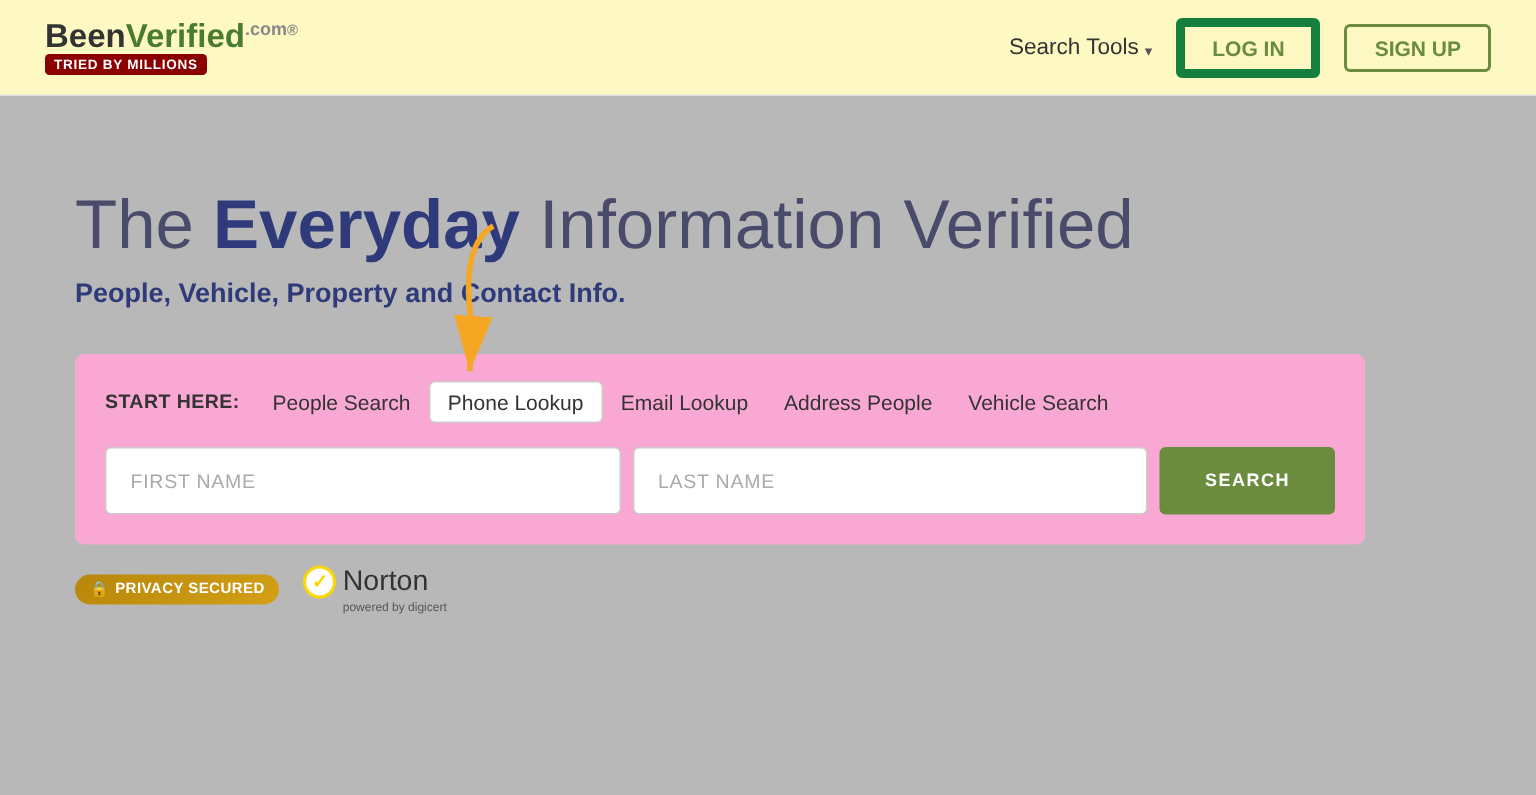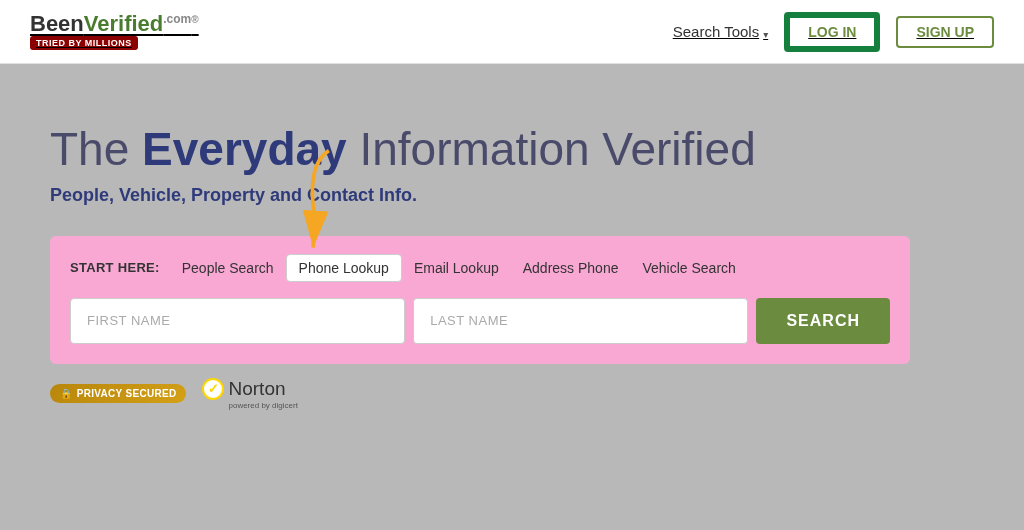--- a/index.html
+++ b/index.html
@@ -7,28 +7,27 @@
     body {
       font-family: -apple-system, BlinkMacSystemFont, 'Segoe UI', Arial, sans-serif;
       background-color: #b8b8b8;
       min-height: 530px;
       width: 1024px;
       overflow: hidden;
     }
 
     
     .header {
-      background-color: #ffffff;
+      background-color: #fef9c3;
       display: flex;
       align-items: center;
       justify-content: space-between;
       padding: 10px 30px;
       height: 64px;
       border-bottom: 1px solid #e0e0e0;
-      text-decoration: underline;
     }
 
     .logo-area {
       display: flex;
       flex-direction: column;
       align-items: flex-start;
     }
 
     .logo-text {
       font-size: 22px;
@@ -192,21 +191,21 @@
       text-transform: uppercase;
       letter-spacing: 0.5px;
     }
 
     .search-btn {
       background-color: #6b8c3e;
       color: #fff;
       border: none;
       border-radius: 4px;
       padding: 14px 30px;
-      font-size: 16px;
+      font-size: 12px;
       font-weight: 700;
       cursor: pointer;
       letter-spacing: 1px;
       text-transform: uppercase;
     }
 
     
     .badges-row {
       display: flex;
       align-items: center;
@@ -320,21 +319,21 @@
         </defs>
         <path d="M 55 5 Q 30 20 40 80 L 38 110" stroke="#f5a623" stroke-width="4" fill="none" marker-end="url(#arrowhead)"></path>
       </svg>
     </div>
 
     <div class="tabs-row">
       <span class="start-here-label">START HERE:</span>
       <button class="tab-item">People Search</button>
       <button class="tab-item active">Phone Lookup</button>
       <button class="tab-item">Email Lookup</button>
-      <button class="tab-item">Address Phone</button>
+      <button class="tab-item">Address People</button>
       <button class="tab-item">Vehicle Search</button>
     </div>
 
     <div class="input-row">
       <input class="input-field" type="text" placeholder="FIRST NAME" style="">
       <input class="input-field" type="text" placeholder="LAST NAME" style="">
       <button class="search-btn">SEARCH</button>
     </div>
   </div>
 

